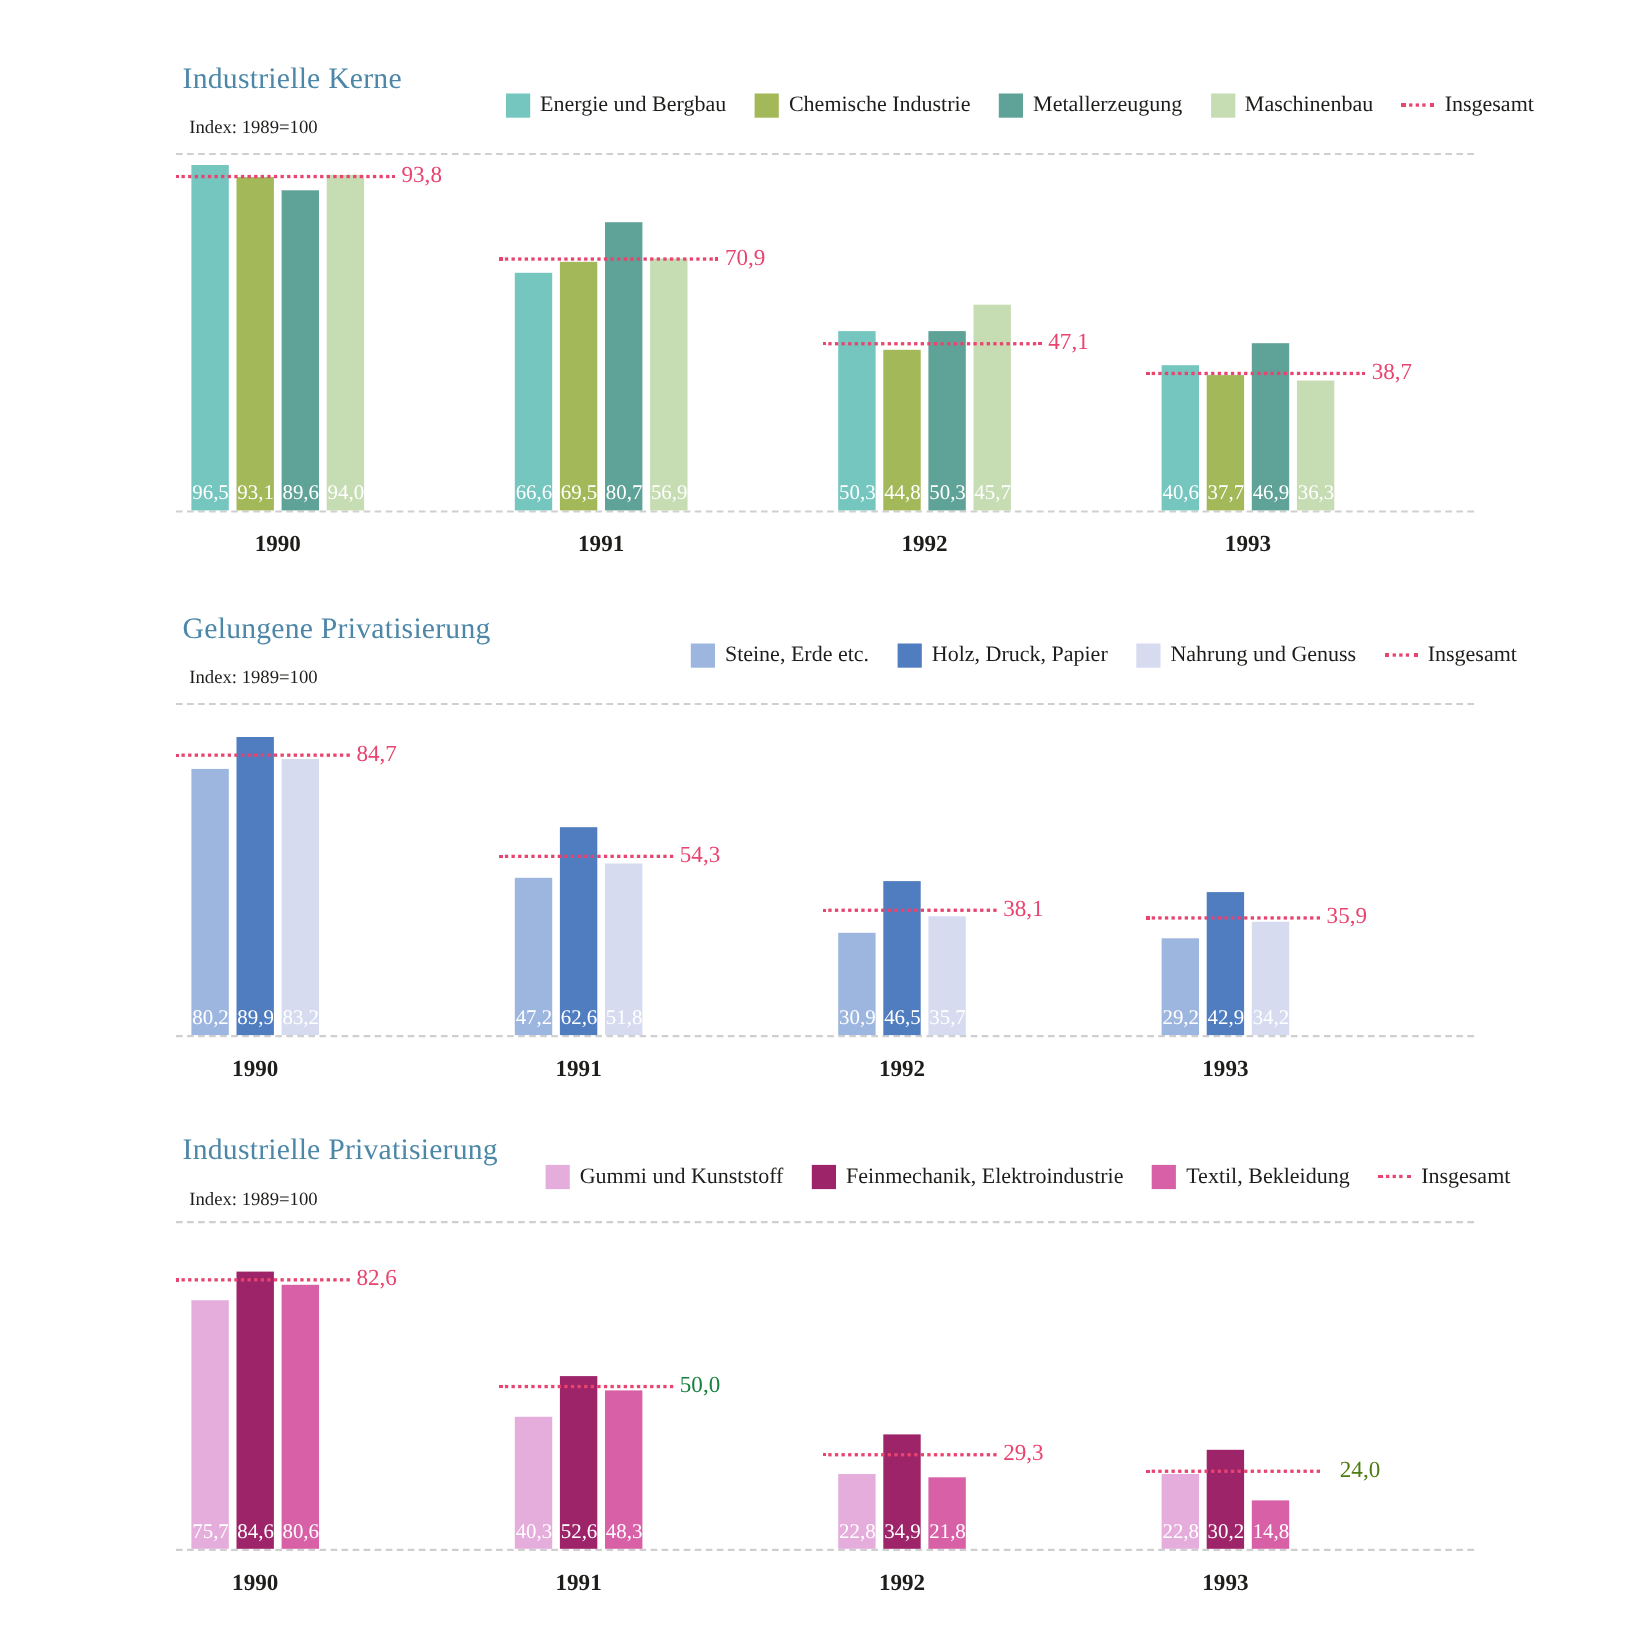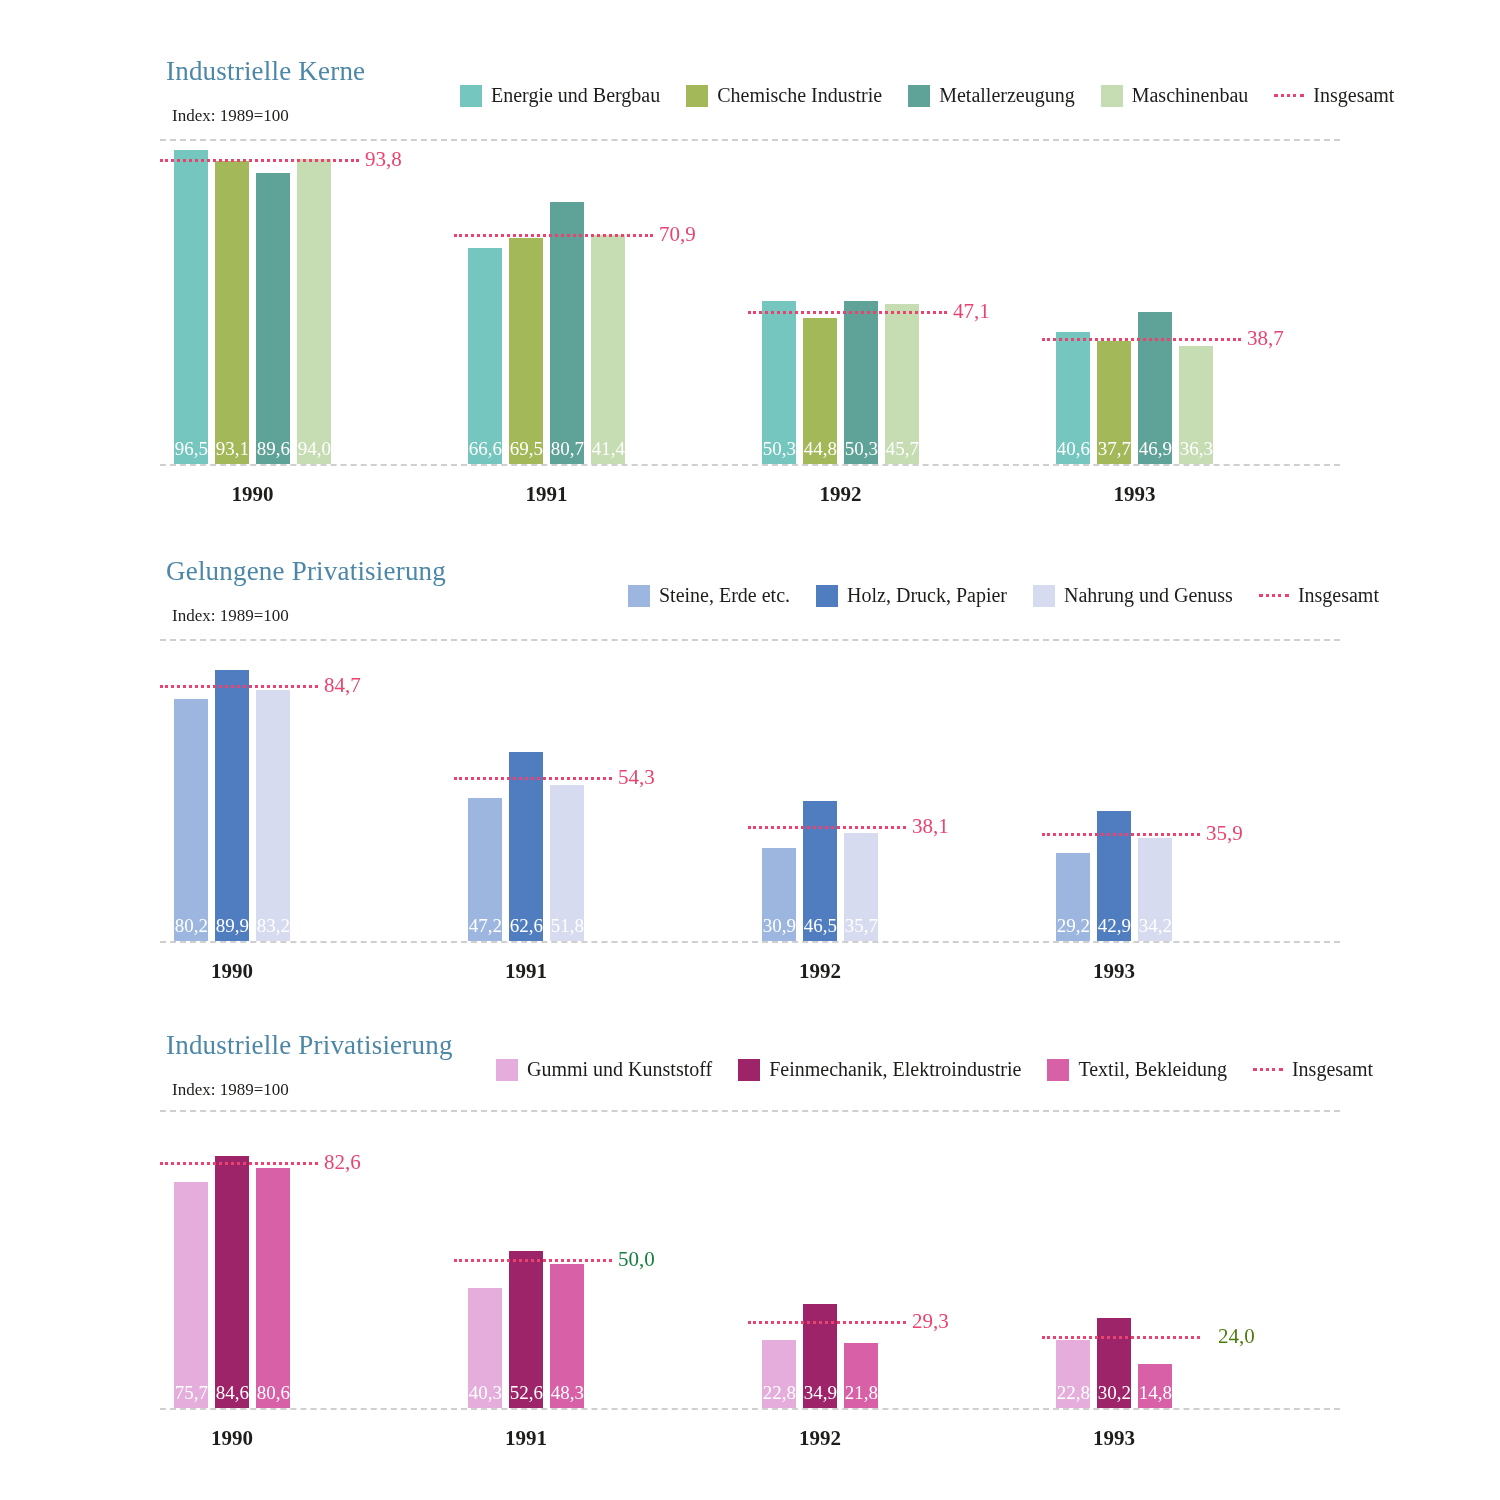--- a/index.html
+++ b/index.html
@@ -164,34 +164,34 @@
         <div class="bar" style="left: 308px; width: 34px; height: 216.45px; background: rgb(116, 198, 191);">
           <span class="bar-value">66,6</span>
         </div>
         <div class="bar" style="left: 349px; width: 34px; height: 225.875px; background: rgb(163, 184, 88);">
           <span class="bar-value">69,5</span>
         </div>
         <div class="bar" style="left: 390px; width: 34px; height: 262.275px; background: rgb(95, 162, 151);">
           <span class="bar-value">80,7</span>
         </div>
         <div class="bar" style="left: 431px; width: 34px; height: 229.125px; background: rgb(198, 220, 178);">
-          <span class="bar-value">41,4</span>
+          <span class="bar-value">56,9</span>
         </div>
         <div class="refline" style="top: 94.575px; left: 294px; width: 199px; border-top-color: rgb(232, 68, 111);"></div>
         <div class="reflabel" style="top: 94.575px; left: 499px; color: rgb(232, 68, 111);">70,9</div>
         <div class="bar" style="left: 602px; width: 34px; height: 163.475px; background: rgb(116, 198, 191);">
           <span class="bar-value">50,3</span>
         </div>
         <div class="bar" style="left: 643px; width: 34px; height: 145.6px; background: rgb(163, 184, 88);">
           <span class="bar-value">44,8</span>
         </div>
         <div class="bar" style="left: 684px; width: 34px; height: 163.475px; background: rgb(95, 162, 151);">
           <span class="bar-value">50,3</span>
         </div>
-        <div class="bar" style="left: 725px; width: 34px; height: 160px; background: rgb(198, 220, 178);">
+        <div class="bar" style="left: 725px; width: 34px; height: 187px; background: rgb(198, 220, 178);">
           <span class="bar-value">45,7</span>
         </div>
         <div class="refline" style="top: 171.925px; left: 588px; width: 199px; border-top-color: rgb(232, 68, 111);"></div>
         <div class="reflabel" style="top: 171.925px; left: 793px; color: rgb(232, 68, 111);">47,1</div>
         <div class="bar" style="left: 896px; width: 34px; height: 131.95px; background: rgb(116, 198, 191);">
           <span class="bar-value">40,6</span>
         </div>
         <div class="bar" style="left: 937px; width: 34px; height: 122.525px; background: rgb(163, 184, 88);">
           <span class="bar-value">37,7</span>
         </div>

